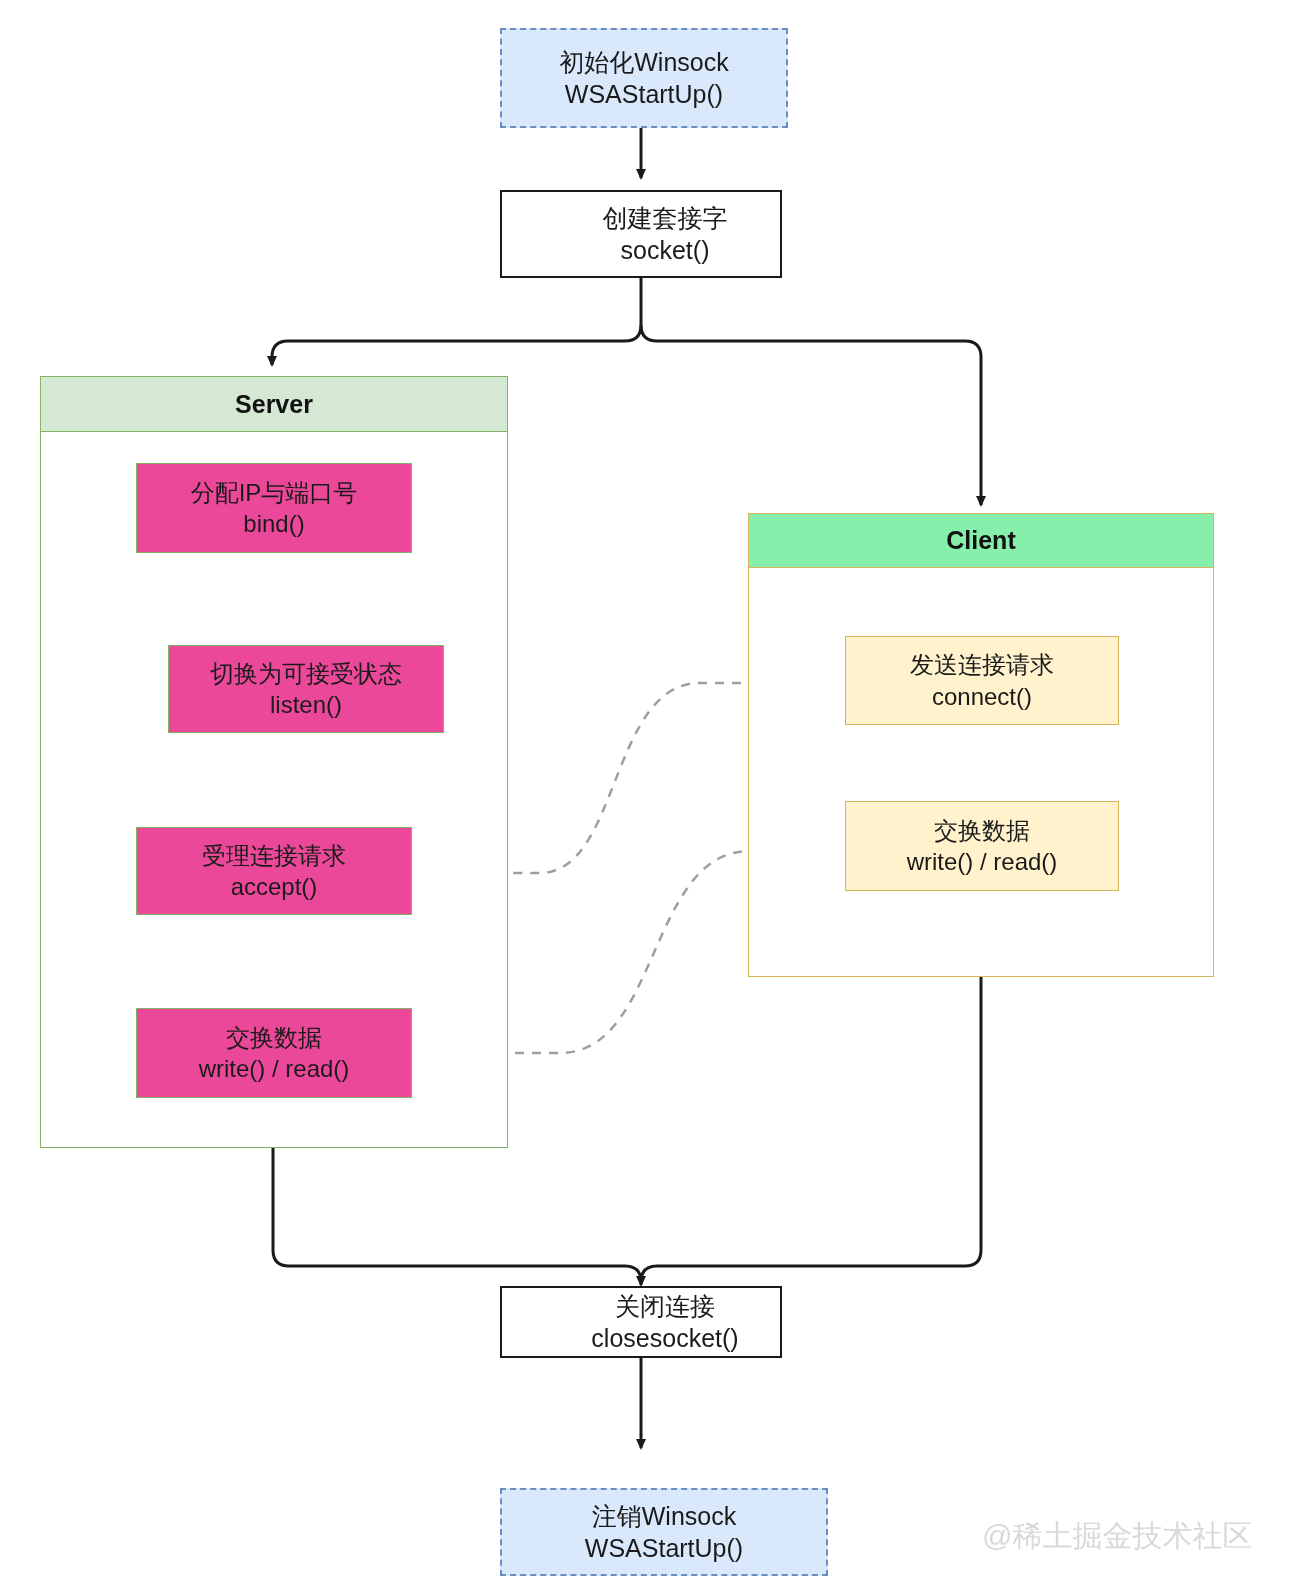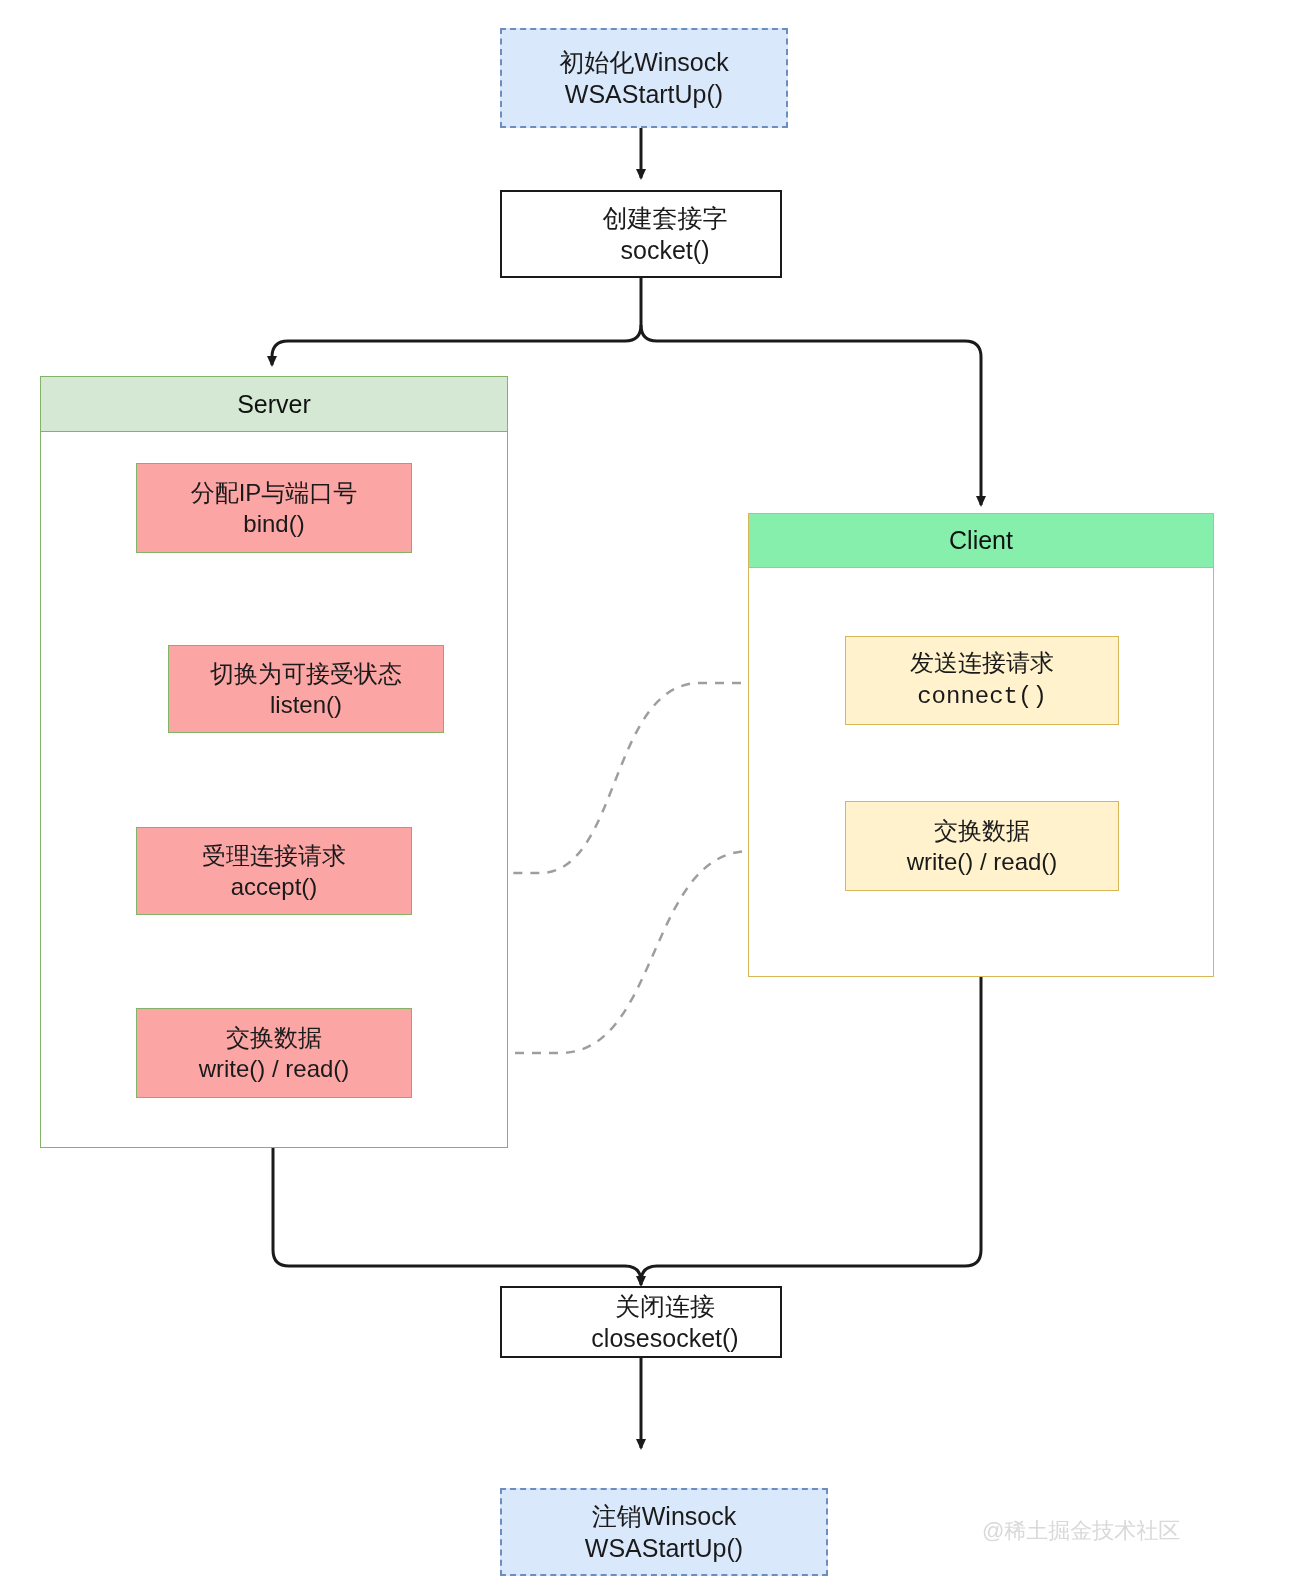--- a/index.html
+++ b/index.html
@@ -42,21 +42,21 @@
   }
   
   .n-plain {
     background: #ffffff;
     border: 2px solid #1a1a1a;
     font-size: 25px;
     padding-left: 48px;
   }
   
   .n-green {
-    background: #fca5a5;
+    background: #ec4899;
     border: 1.5px solid #82b366;
     font-size: 24px;
   }
   
   .n-yellow {
     background: #fff2cc;
     border: 1.5px solid #d6b656;
     font-size: 24px;
   }
 
@@ -72,39 +72,39 @@
     box-sizing: border-box;
     background: #ffffff;
   }
   .lane-title {
     position: absolute;
     left: 0; right: 0; top: 0;
     box-sizing: border-box;
     display: flex;
     align-items: center;
     justify-content: center;
-    font-weight: normal;
+    font-weight: bold;
     font-size: 25px;
     color: #111111;
     z-index: 2;
   }
   .lane-green .lane-body { border: 1.5px solid #82b366; }
   .lane-green .lane-title {
     background: #d5e8d4;
     border: 1.5px solid #82b366;
   }
   .lane-yellow .lane-body { border: 1.5px solid #d6b656; }
   .lane-yellow .lane-title {
     background: #86efac;
     border: 1.5px solid #d6b656;
   }
 
   .watermark {
     position: absolute;
-    font-size: 22px;
+    font-size: 30px;
     color: #d9d9d9;
     white-space: nowrap;
     z-index: 5;
   }
 </style>
 </head>
 <body>
 
 <svg id="canvas" viewBox="0 0 1290 1592" xmlns="http://www.w3.org/2000/svg">
   <defs>
@@ -181,21 +181,21 @@
 <div class="node n-green" style="left:136px; top:827px; width:276px; height:88px;align-items:center;">
   <span class="l1">受理连接请求</span>
   <span class="l2">accept()</span>
 </div>
 
 <div class="node n-green" style="left:136px; top:1008px; width:276px; height:90px;">
   <span class="l1">交换数据</span>
   <span class="l2">write() / read()</span>
 </div>
 
-<div class="node n-yellow" style="left:845px; top:636px; width:274px; height:89px;font-family:Liberation Mono, monospace;">
+<div class="node n-yellow" style="left:845px; top:636px; width:274px; height:89px;">
   <span class="l1">发送连接请求</span>
   <span class="l2">connect()</span>
 </div>
 
 <div class="node n-yellow" style="left:845px; top:801px; width:274px; height:90px;">
   <span class="l1">交换数据</span>
   <span class="l2">write() / read()</span>
 </div>
 
 <div class="node n-plain" style="left:500px; top:1286px; width:282px; height:72px;">

